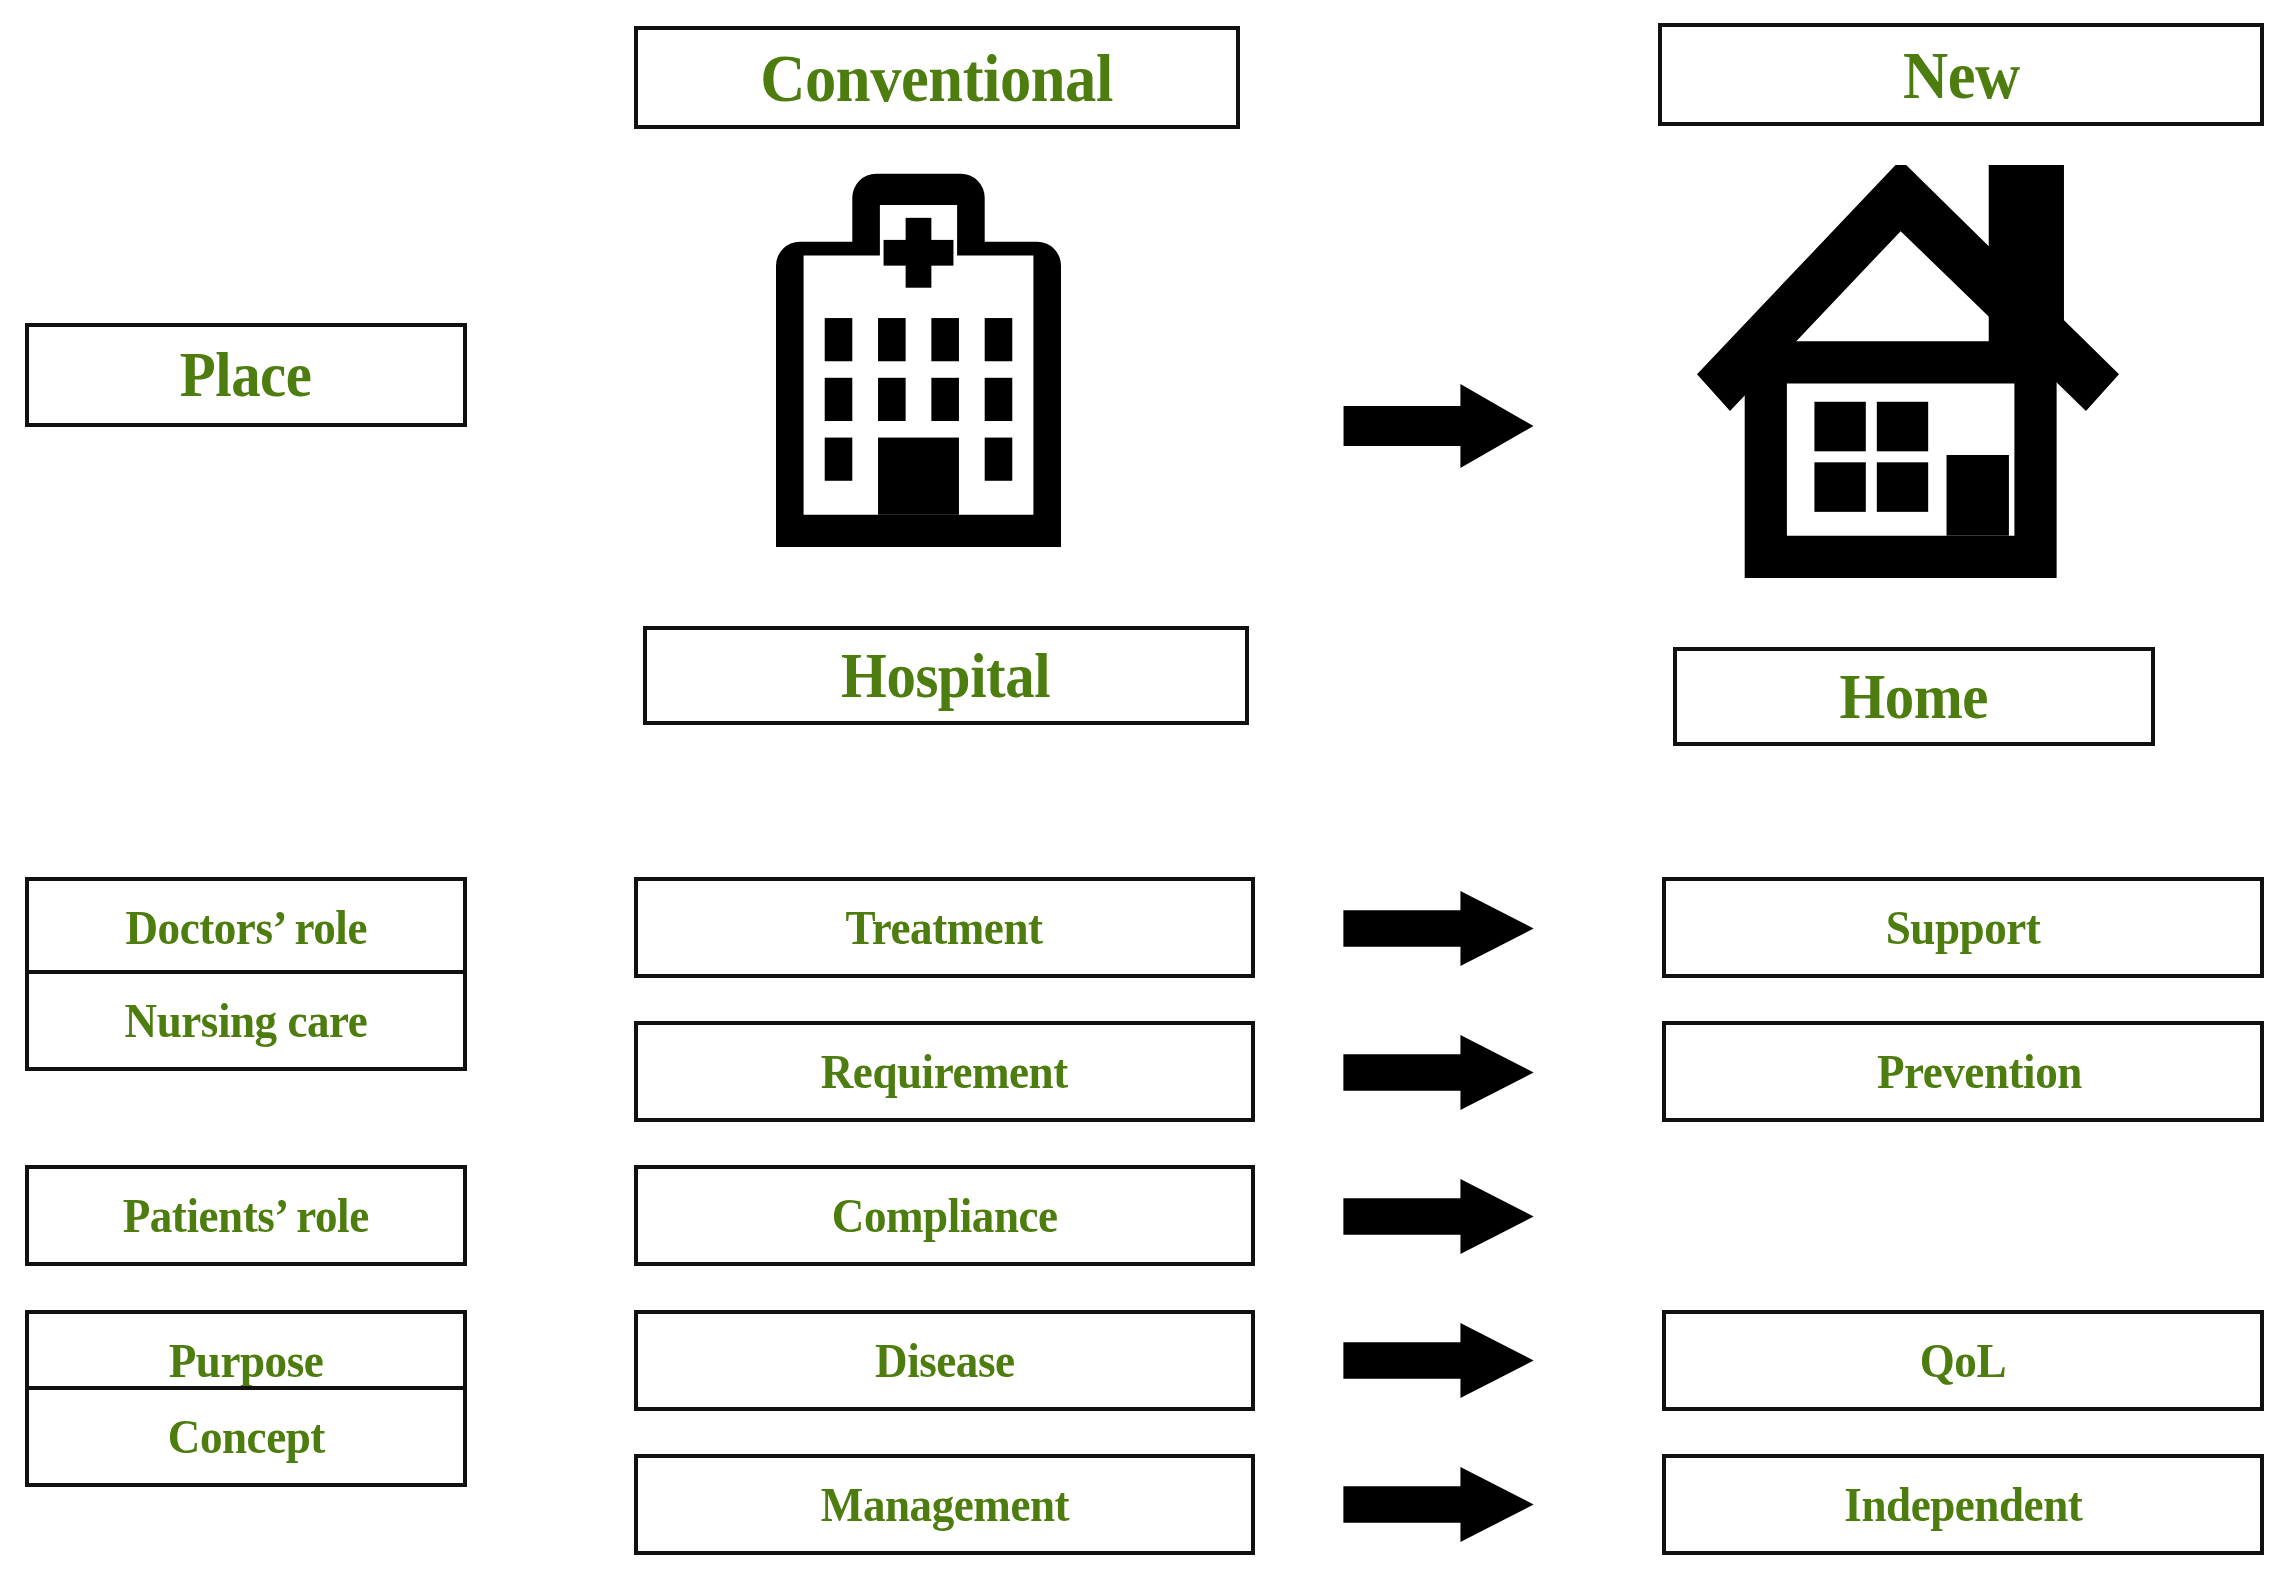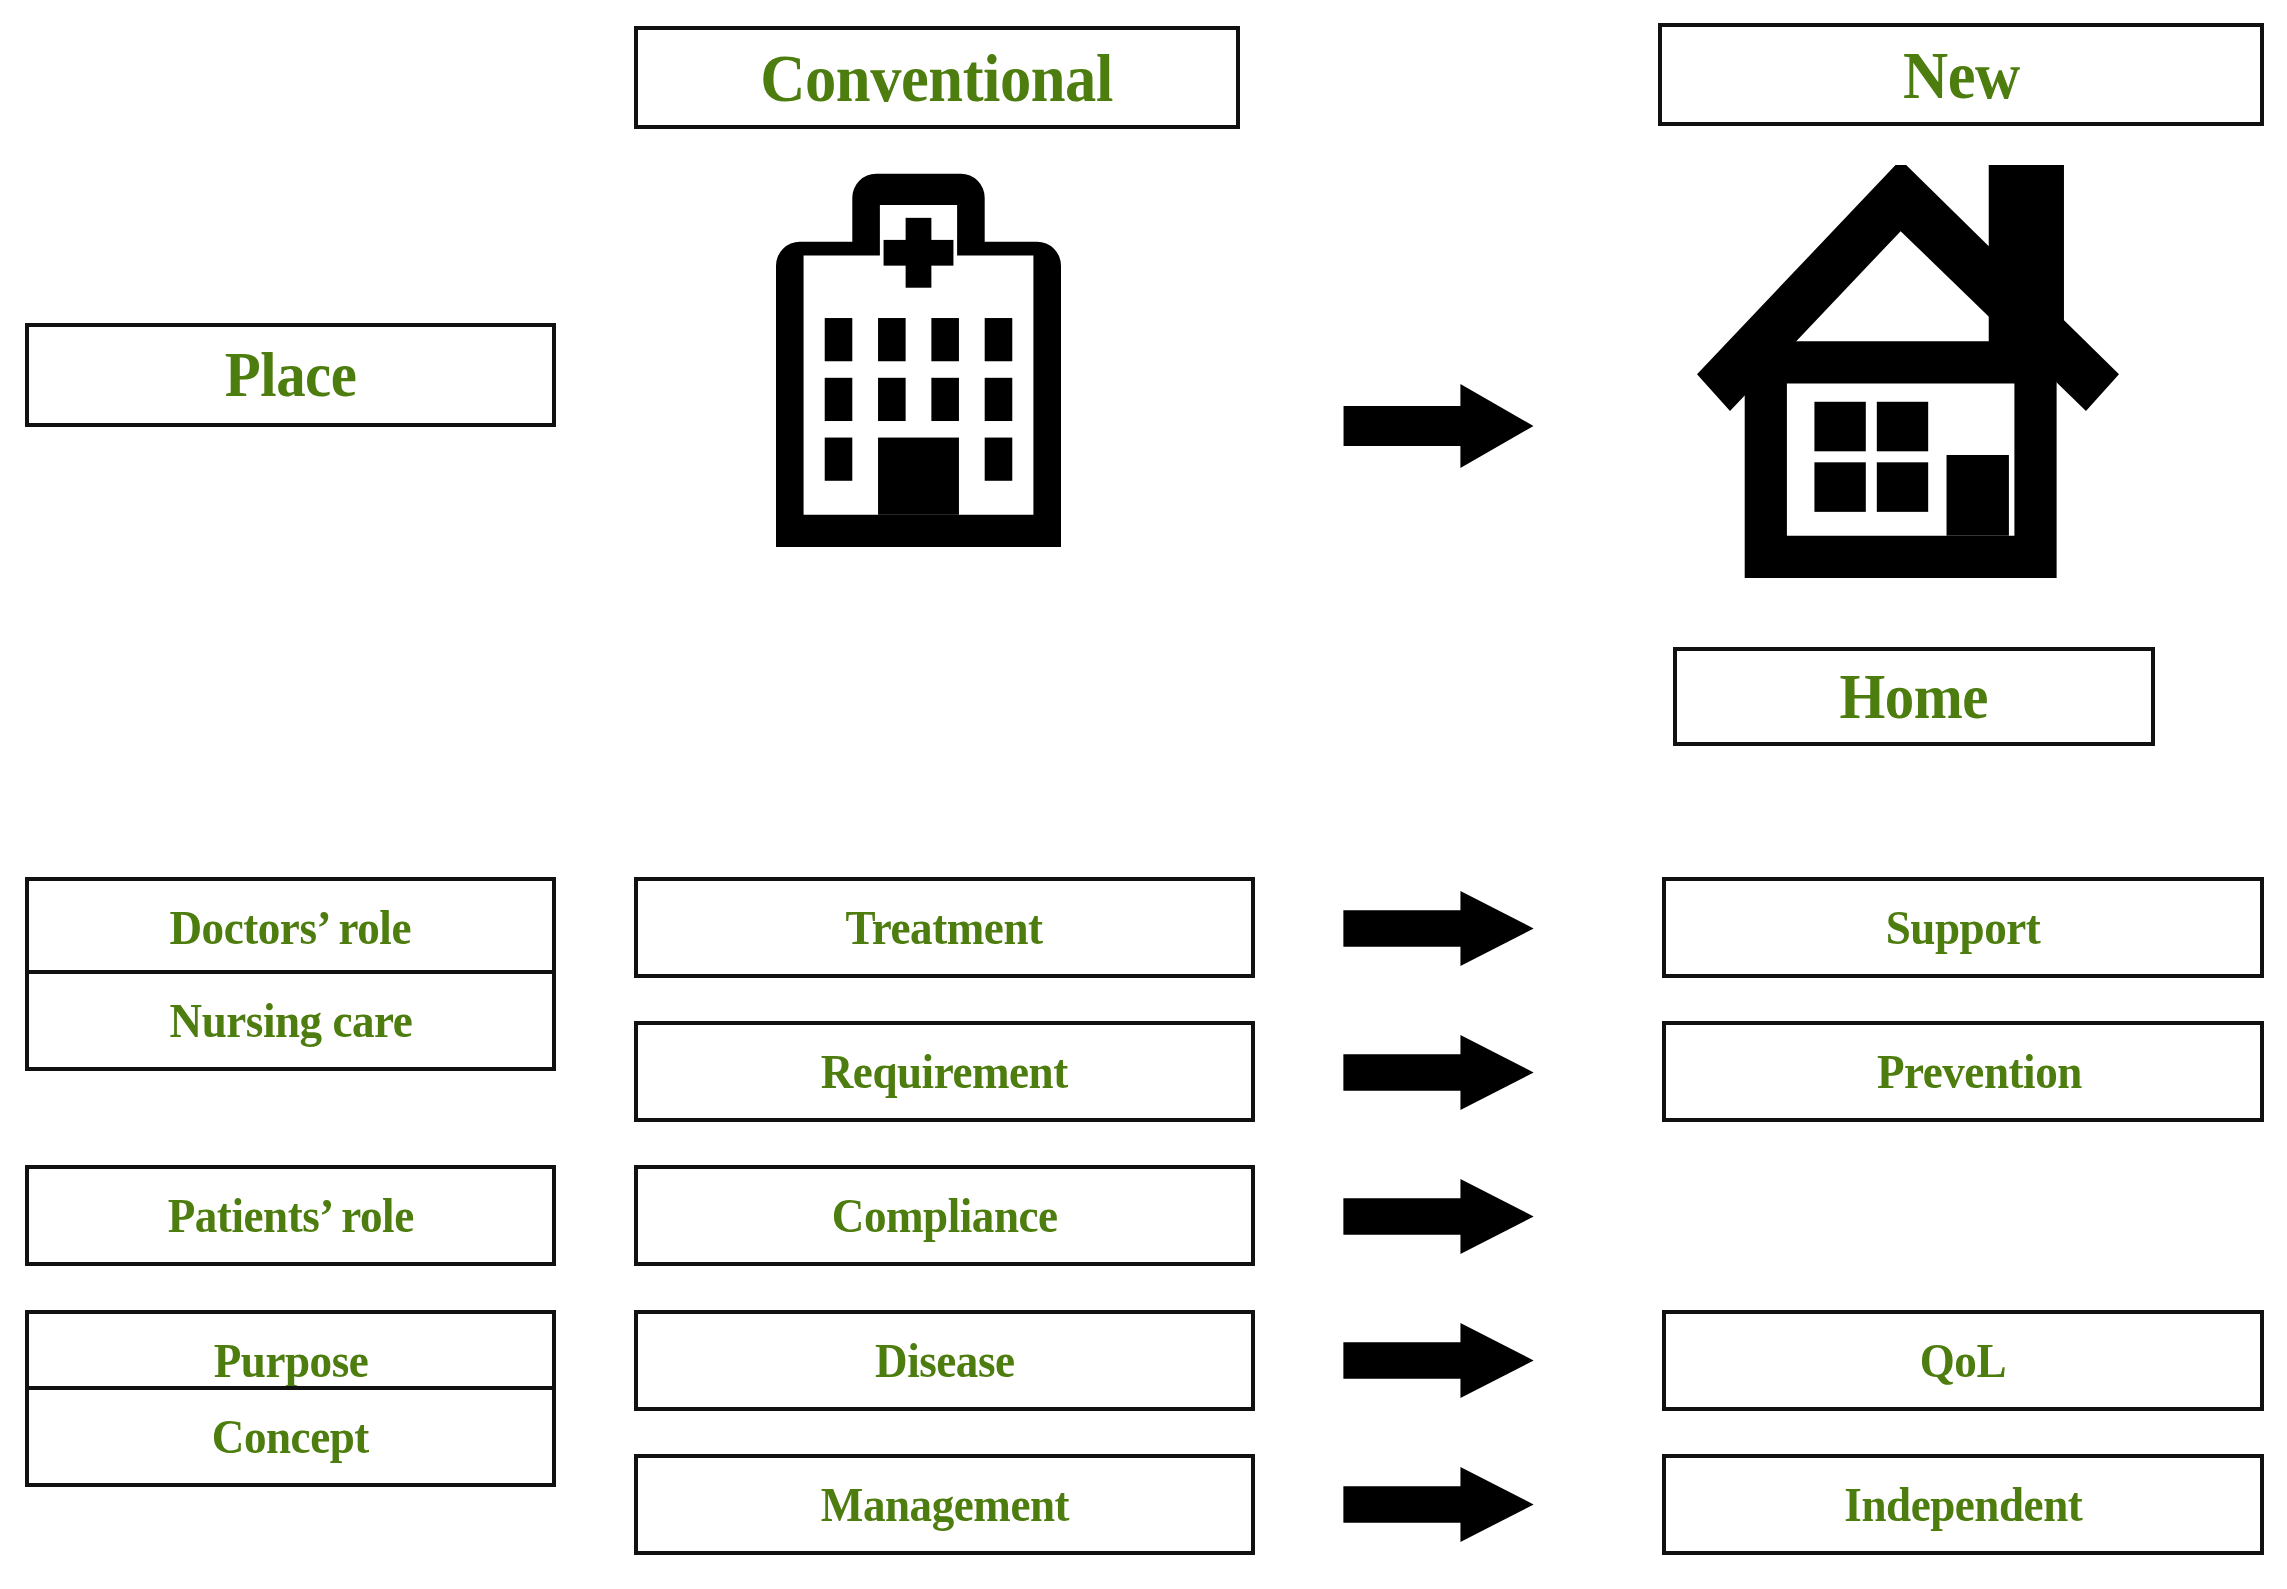--- a/index.html
+++ b/index.html
@@ -32,21 +32,21 @@
     font-family: "Liberation Serif", "DejaVu Serif", serif;
     letter-spacing: -0.5px;
     line-height: 1;
     white-space: nowrap;
   }
   .box span {
     display: block;
     transform: scaleX(0.92);
   }
   
-  .col-left   { left: 25px;   width: 531px; }
+  .col-left   { left: 25px;   width: 442px; }
   .col-mid    { left: 634px;  width: 621px; }
   .col-right  { left: 1662px; width: 602px; }
 
   
   .hdr { height: 103px; font-size: 68px; }
   #hdr-conventional { top: 26px; left: 634px; width: 606px; }
   #hdr-new          { top: 23px; left: 1658px; width: 606px; }
 
   
   #box-place { top: 323px; height: 104px; font-size: 64px; }
@@ -149,20 +149,23 @@
 
       <rect x="128" y="258" width="56" height="54" fill="#000000"></rect>
       <rect x="196" y="258" width="56" height="54" fill="#000000"></rect>
       <rect x="128" y="324" width="56" height="54" fill="#000000"></rect>
       <rect x="196" y="324" width="56" height="54" fill="#000000"></rect>
 
       <rect x="272" y="316" width="68" height="88" fill="#000000"></rect>
     </svg>
   </div>
 
+  <div class="box" id="box-hospital">
+    <span>Hospital</span>
+  </div>
 
   <div class="box" id="box-home">
     <span>Home</span>
   </div>
 
   <div class="box col-left row-box" style="top:877px;">
     <span>Doctors’ role</span>
   </div>
   <div class="box col-mid row-box" style="top:877px;">
     <span>Treatment</span>

